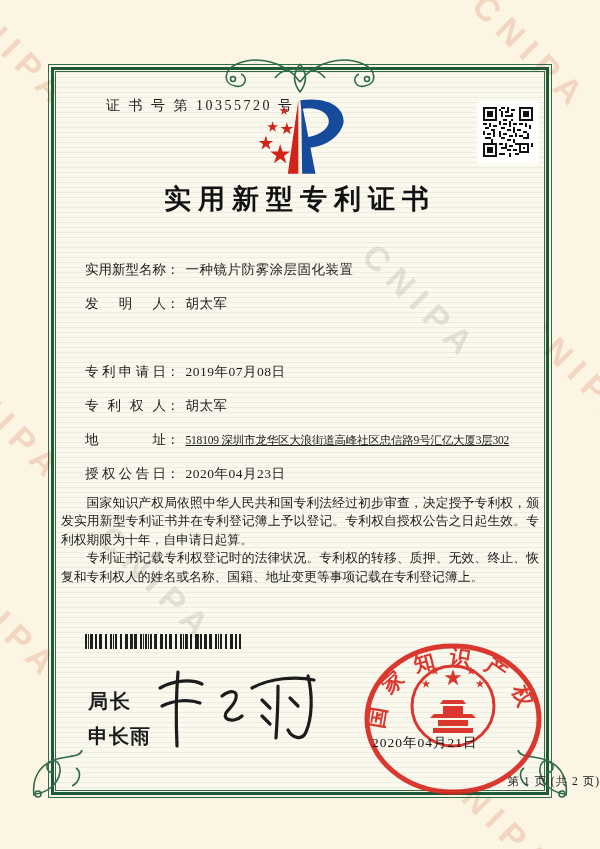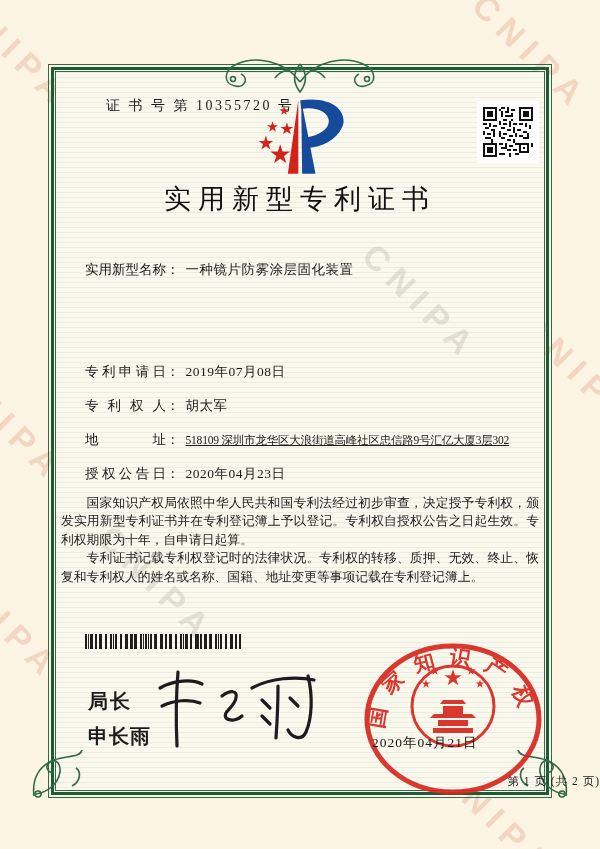--- a/index.html
+++ b/index.html
@@ -25,21 +25,21 @@
     border:1px solid #2e6b47; padding:2px; box-sizing:border-box;
   }
   .frame-band{height:100%; box-sizing:border-box; border:3px solid #1e5a39; padding:1px;}
   .frame-inner{
     height:100%; box-sizing:border-box; border:1px solid #2e6b47;
     background:repeating-linear-gradient(180deg, rgba(46,107,71,0.08) 0 1px, rgba(46,107,71,0) 1px 5px), #fbf8ee;
   }
   .cert-no{left:74px; top:97px; font-size:14px; letter-spacing:2.5px;margin-left:32px;}
   .title{
     left:0; right:0; top:181px; text-align:center;
-    font-size:27px; font-weight:normal; letter-spacing:7px; color:#111;
+    font-size:27px; font-weight:bold; letter-spacing:7px; color:#111;
   }
   .field-row{left:85px; right:62px; font-size:13.5px; white-space:nowrap;}
   .flabel{display:inline-block; width:81px; text-align:justify; text-align-last:justify; vertical-align:bottom;}
   .fcolon{margin-right:6px;}
   .fvalue{letter-spacing:0.5px;text-align:center;}
   .fvalue.addr{font-size:11.5px; letter-spacing:-0.2px;text-decoration:underline;}
   .grant-col2{position:absolute; left:223px; top:0; white-space:nowrap;}
   .paras{left:61px; width:478px; top:494px; font-size:12.8px; line-height:18.4px; text-align:justify;}
   .paras p{margin:0; text-indent:2em;}
   .barcode{
@@ -140,20 +140,23 @@
                M19 13h2v1h-2z M22 14h2v1h-2z M10 14h1v3h-1z M12 15h2v1h-2z M15 16h2v1h-2z M18 15h1v2h-1z M20 16h2v1h-2z M24 15h1v3h-1z M11 17h2v1h-2z M14 18h2v1h-2z
                M17 18h1v2h-1z M22 17h2v1h-2z M10 20h2v1h-2z M13 20h1v3h-1z M15 21h2v1h-2z M18 20h2v1h-2z M11 22h2v1h-2z M14 23h2v1h-2z M17 23h2v1h-2z
                M10 25h3v1h-3z M15 25h1v2h-1z M18 25h2v1h-2z M26 20h1v2h-1z" fill="#111"></path>
     </g>
   </svg>
 
   <div class="abs title">实用新型专利证书</div>
 
   <div class="abs field-row" style="top:261px">
     <span class="flabel">实用新型名称</span><span class="fcolon">：</span><span class="fvalue">一种镜片防雾涂层固化装置</span>
+  </div>
+  <div class="abs field-row" style="top:295px">
+    <span class="flabel">发明人</span><span class="fcolon">：</span><span class="fvalue">胡太军</span>
   </div>
   <div class="abs field-row" style="top:363px">
     <span class="flabel">专利申请日</span><span class="fcolon">：</span><span class="fvalue">2019年07月08日</span>
   </div>
   <div class="abs field-row" style="top:397px">
     <span class="flabel">专利权人</span><span class="fcolon">：</span><span class="fvalue">胡太军</span>
   </div>
   <div class="abs field-row" style="top:431px">
     <span class="flabel">地址</span><span class="fcolon">：</span><span class="fvalue addr">518109 深圳市龙华区大浪街道高峰社区忠信路9号汇亿大厦3层302</span>
   </div>

